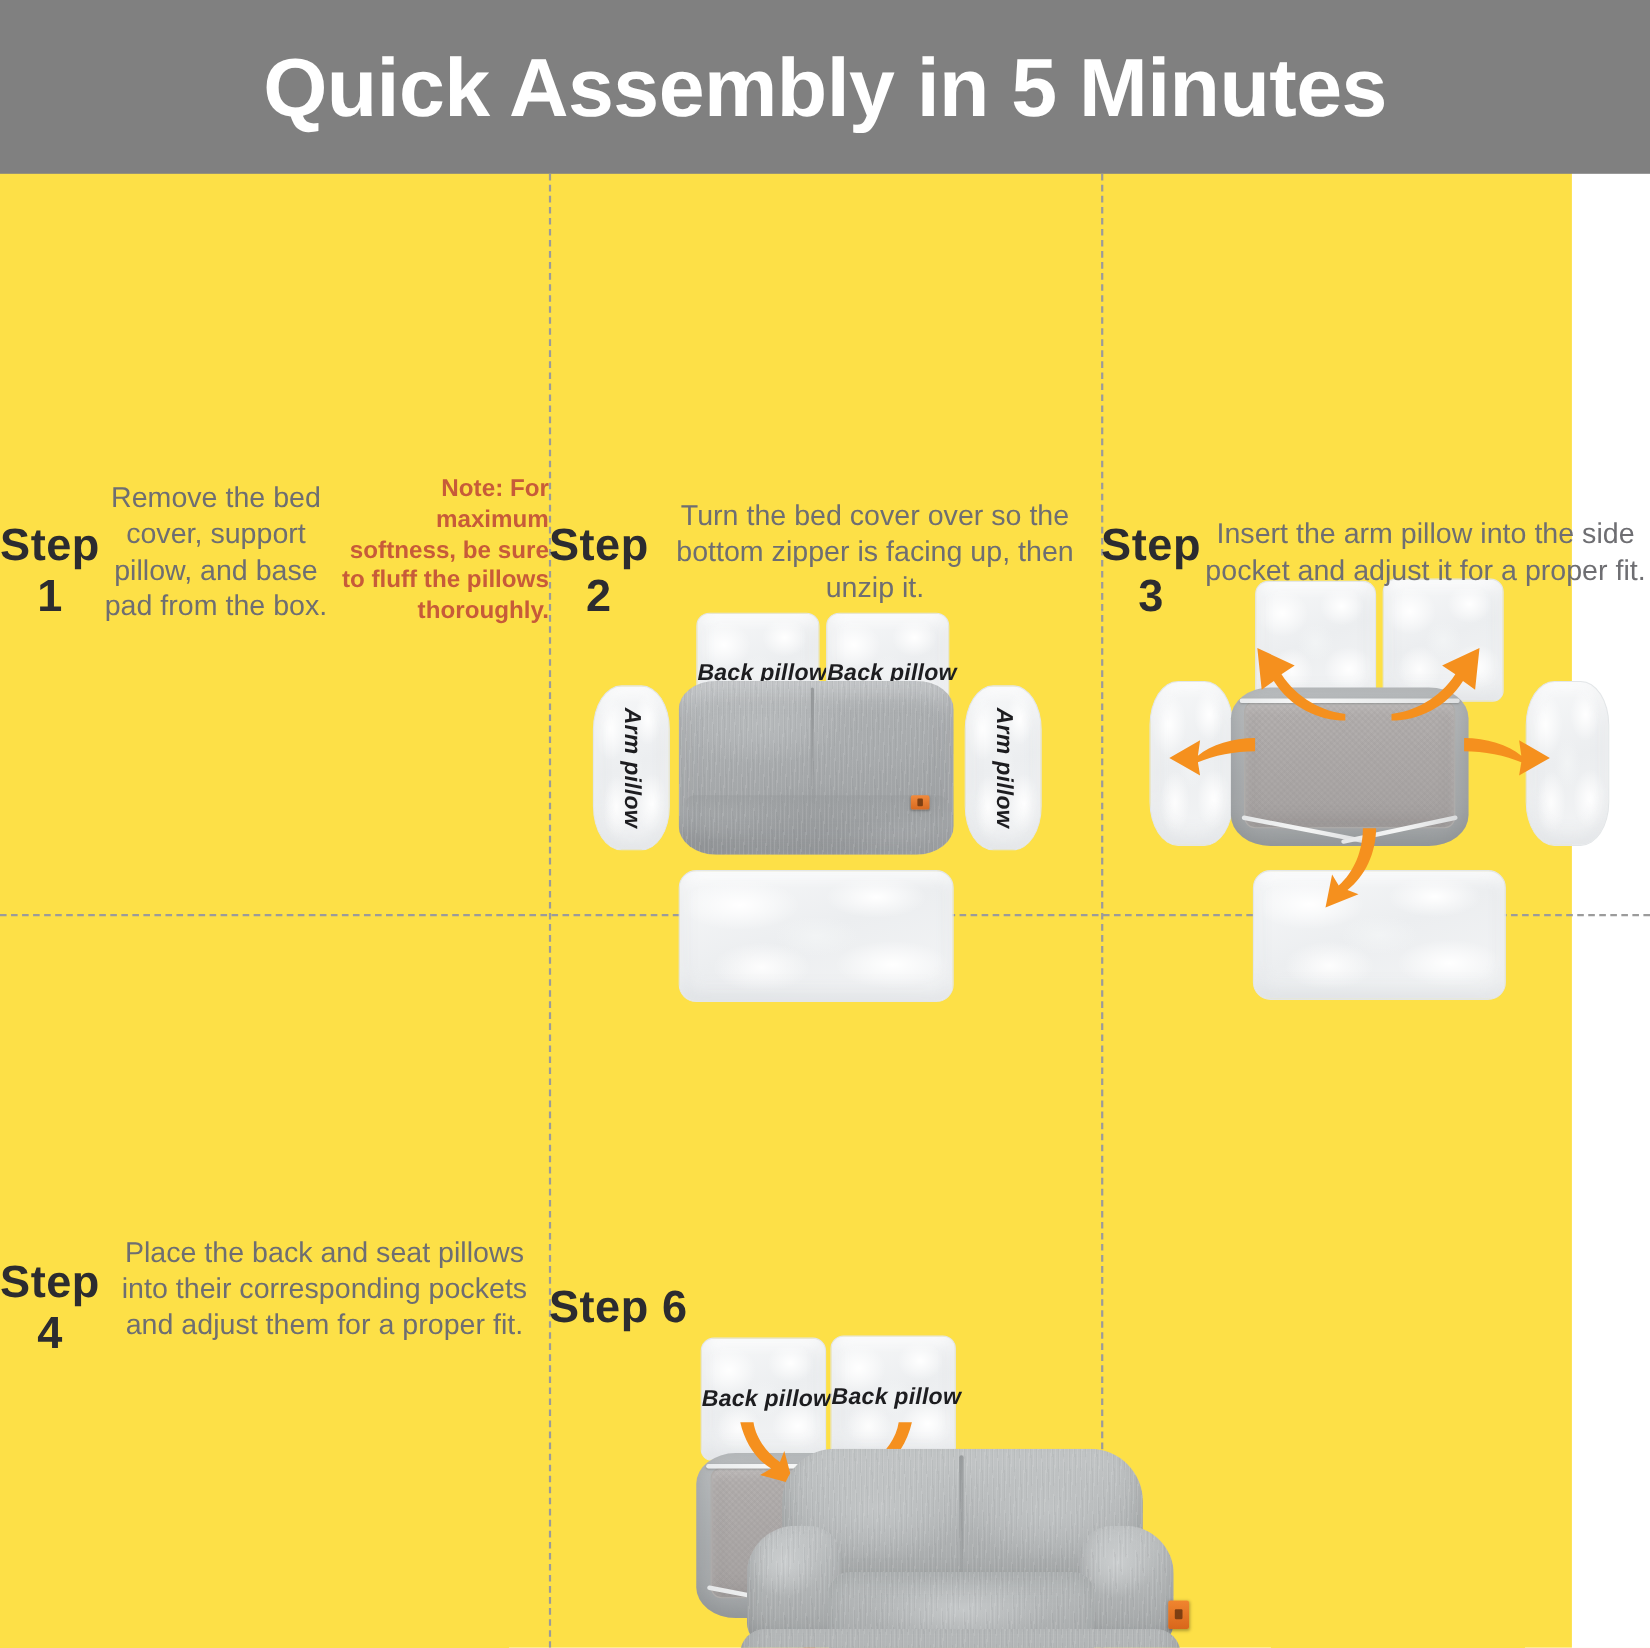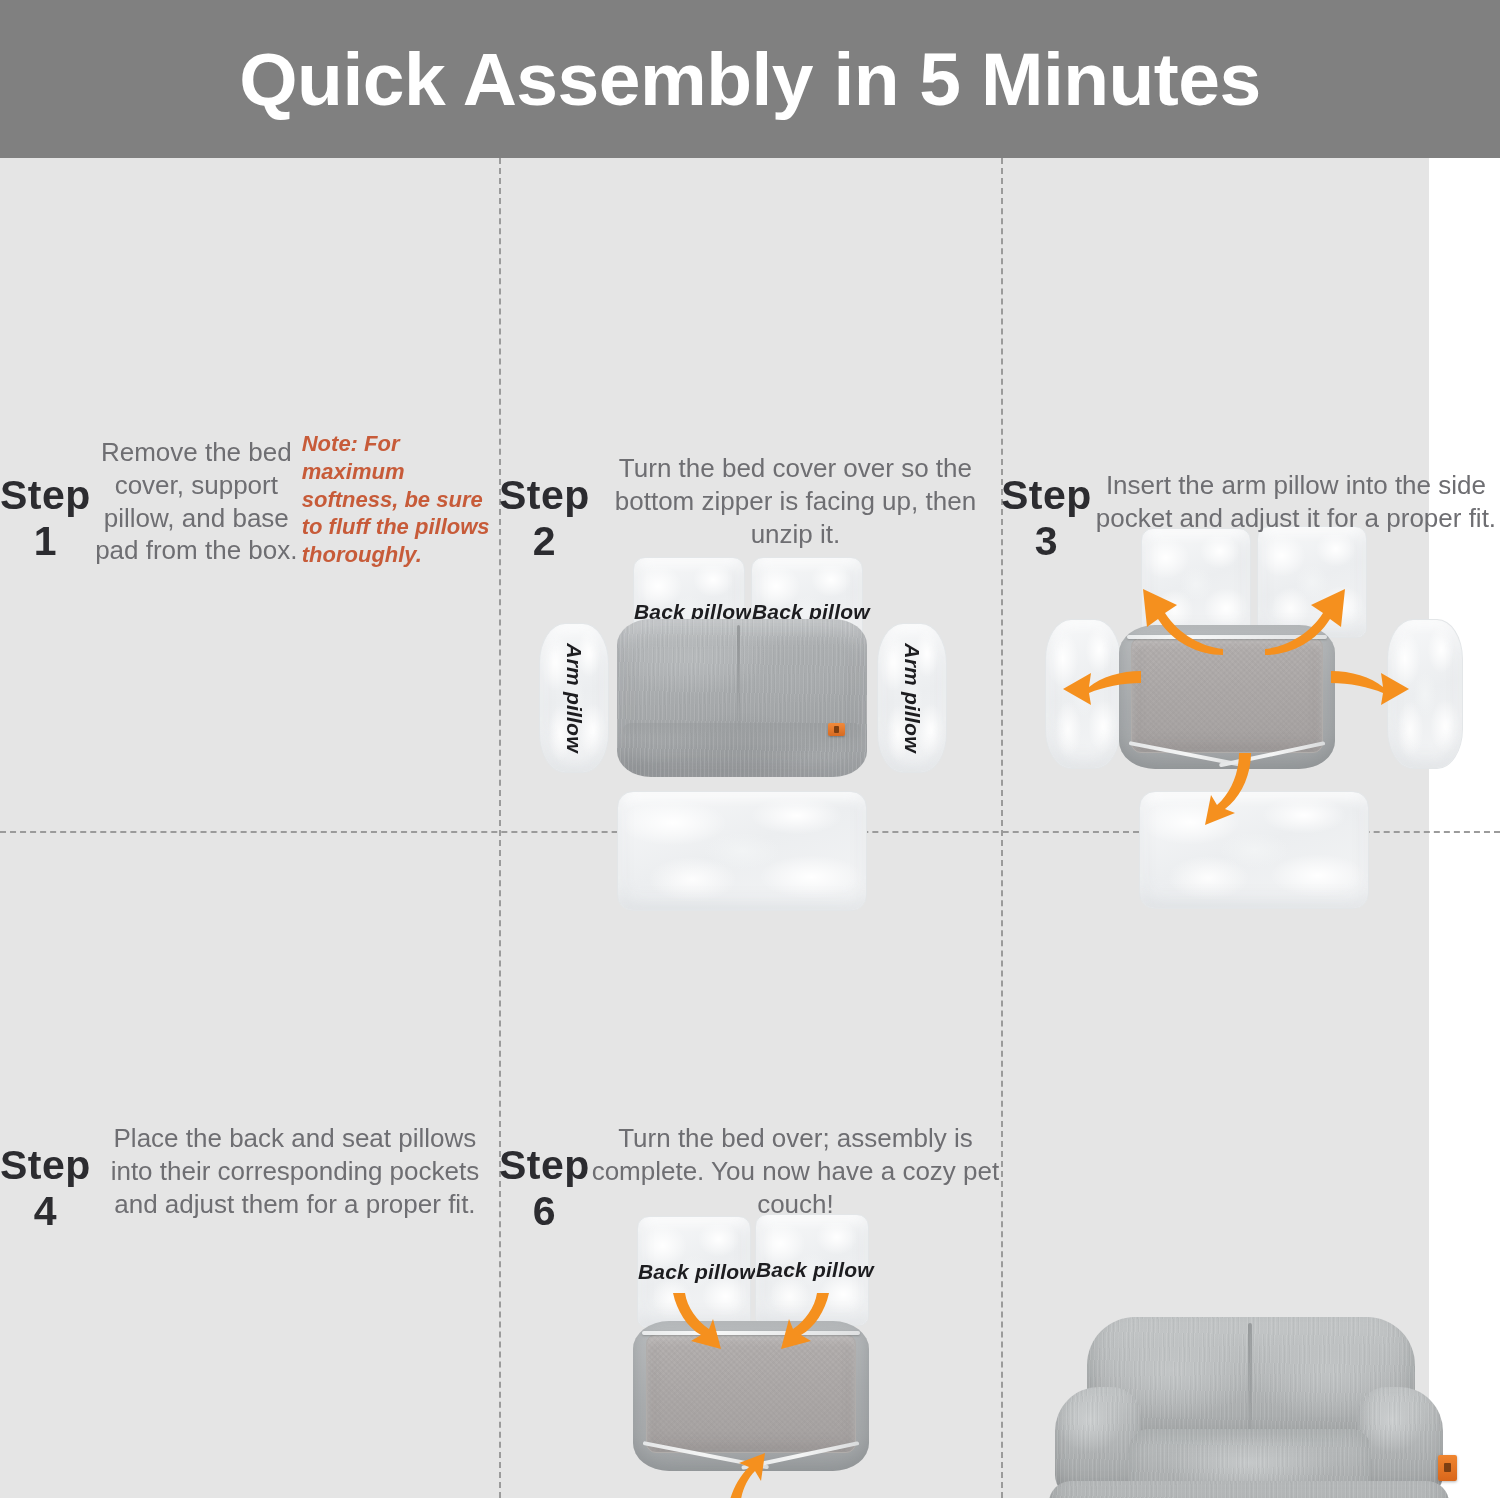--- a/index.html
+++ b/index.html
@@ -3,21 +3,21 @@
 <meta charset="utf-8">
 <style>
   * { box-sizing: border-box; margin: 0; padding: 0; }
   html, body {
     width: 1500px; height: 1498px;
     background: #ffffff;
     font-family: "Liberation Sans", sans-serif;
     overflow: hidden;
   }
 
-  #page { position: relative; width: 1429px; height: 1498px; background: #e5e5e5; }
+  #page { position: relative; width: 1429px; height: 1498px; background: #fde047; }
 
   
   .header-band {
     position: absolute; left: 0; top: 0; width: 1500px; height: 158px;
     background: #808080;
     display: flex; align-items: center; justify-content: center;
   }
   .header-title {
     color: #ffffff;
     font-size: 75px;
@@ -55,22 +55,22 @@
     font-size: 41px; font-weight: 700; color: #2c2c30;
     letter-spacing: 0.5px; line-height: 1.1;
     margin-top: 48px; text-align: center;
   }
   .step-desc {
     font-size: 26px; color: #6e6e72; line-height: 1.26;
     text-align: center; margin-top: 14px; max-width: 470px;
     font-weight: 400;
   }
   .step-note {
-    font-size: 22px; color: #c75b39; font-style: italic; font-weight: 600;
-    line-height: 1.26; text-align: left; margin-top: 10px; max-width: 430px;
+    font-size: 22px; color: #c75b39; font-weight: 600;
+    line-height: 1.26; text-align: right; margin-top: 10px; max-width: 430px;
   }
 
   
   .illus { position: relative; width: 100%; flex: 1; }
   .obj { position: absolute; }
 
   
   .fill {
     background:
       radial-gradient(ellipse 34% 30% at 22% 26%, #ffffff 0%, rgba(255,255,255,0) 65%),
@@ -398,21 +398,20 @@
           <svg width="58" height="72" viewBox="0 0 58 72">
             <path d="M12,70 C12,50 20,30 34,16 L24,12 L50,2 L46,30 L40,20 C28,32 24,50 24,70 Z" fill="#f5901e"></path>
           </svg>
         </div>
       </div>
     </div>
 
 
     <div class="cell">
       <div class="step-title">Step 6</div>
-      <div class="step-desc">Turn the bed over; assembly is complete. You now have a cozy pet couch!</div>
 
       <div class="illus">
         <div class="obj" style="left:42px; top:148px; width:412px; height:300px;">
 
           <div class="couch-backrest" style="left:44px; top:4px; width:328px; height:132px;">
             <div class="hair" style="inset:0;"></div>
             <div class="couch-crease" style="left:49%; top:6px; height:118px;"></div>
           </div>
 
           <div class="couch-arm" style="left:12px; top:74px; width:86px; height:110px;">

